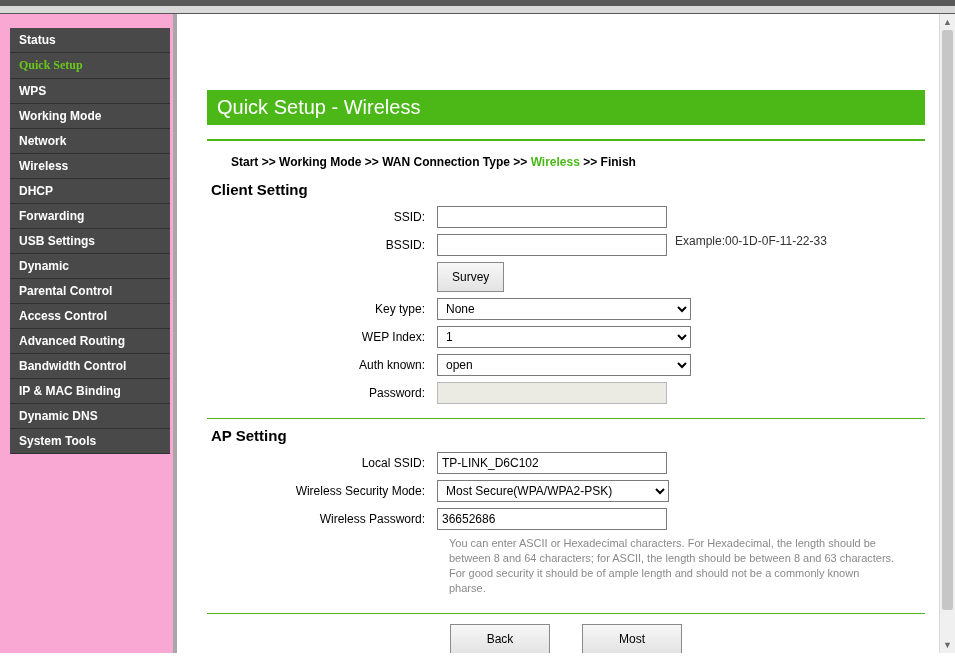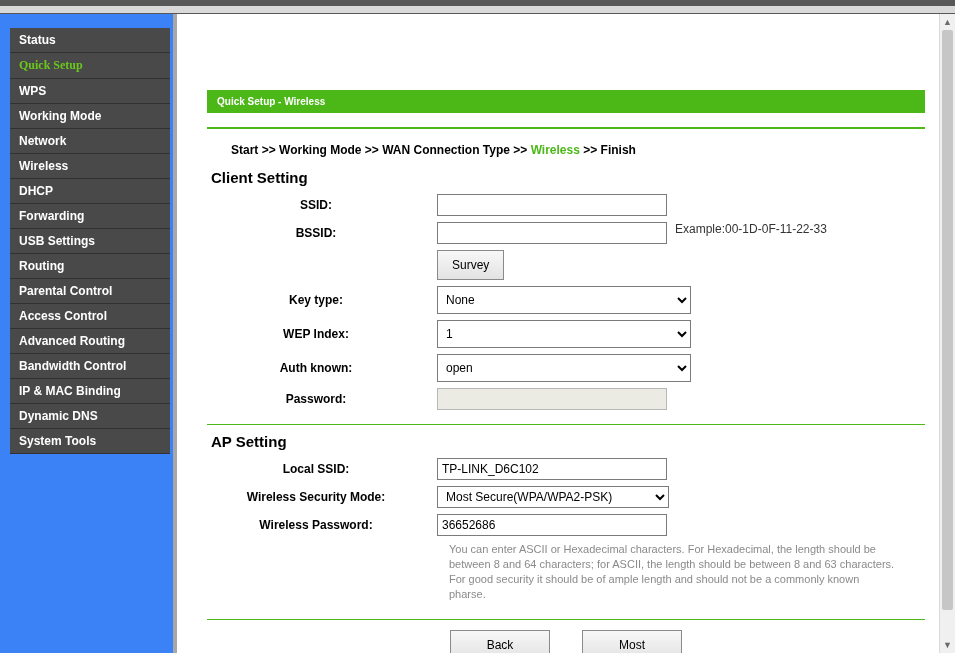--- a/index.html
+++ b/index.html
@@ -17,21 +17,21 @@
     border-bottom: 1px solid #585858;
     height: 14px;
     background: #d9d9d9;
   }
   .layout {
     display: flex;
     height: calc(656px - 17px);
   }
   .sidebar {
     width: 177px;
-    background: #3b82f6;
+    background: #f9a8d4;
     border-right: 4px solid #a7a7a7;
     padding-top: 14px;
     padding-left: 10px;
   }
   .sidebar .item {
     display: block;
     width: 160px;
     background: #494949;
     color: #fff;
     font-weight: bold;
@@ -47,22 +47,22 @@
     padding: 10px 6px 0 6px;
     position: relative;
     overflow: hidden;
   }
   .main-inner {
     padding: 10px 24px 0 24px;
   }
   .titlebar {
     background: #4cb818;
     color: #fff;
-    font-weight: bold;
-    font-size: 10px;
+    font-weight: normal;
+    font-size: 20px;
     padding: 6px 10px;
     margin-top: 56px;
   }
   .green-hr {
     border: none;
     border-top: 2px solid #4cb818;
     margin: 14px 0 8px 0;
   }
   .green-hr.thin {
     border-top: 1px solid #4cb818;
@@ -83,40 +83,40 @@
     margin-top: 2px;
     margin-bottom: 8px;
   }
   .form-row {
     display: flex;
     align-items: center;
     margin-bottom: 6px;
   }
   .form-label {
     width: 230px;
-    text-align: center;
-    font-weight: bold;
+    text-align: right;
+    font-weight: normal;
     font-size: 12px;
     padding-right: 12px;
   }
   .form-ctrl {
     display: flex;
     align-items: flex-start;
     gap: 8px;
   }
   input[type="text"], input[type="password"], select {
     border: 1px solid #7b7b7b;
     background: #fff;
     height: 22px;
     padding: 1px 4px;
     font-size: 12px;
     font-family: Arial, Helvetica, sans-serif;
   }
   input.std { width: 230px; }
-  select.std { width: 254px; height: 28px; }
+  select.std { width: 254px; height: 22px; }
   input.disabled { background: #ebebe4; border:1px solid #b8b8b8; }
   .btn {
     background: linear-gradient(#f7f7f7,#e3e3e3);
     border: 1px solid #8a8a8a;
     height: 30px;
     padding: 0 14px;
     font-size: 12px;
     cursor: pointer;
   }
   .hint {
@@ -169,21 +169,21 @@
   <nav class="sidebar">
     <a class="item">Status</a>
     <a class="item active">Quick Setup</a>
     <a class="item">WPS</a>
     <a class="item">Working Mode</a>
     <a class="item">Network</a>
     <a class="item">Wireless</a>
     <a class="item">DHCP</a>
     <a class="item">Forwarding</a>
     <a class="item">USB Settings</a>
-    <a class="item">Routing</a>
+    <a class="item">Dynamic</a>
     <a class="item">Parental Control</a>
     <a class="item">Access Control</a>
     <a class="item">Advanced Routing</a>
     <a class="item">Bandwidth Control</a>
     <a class="item">IP &amp; MAC Binding</a>
     <a class="item">Dynamic DNS</a>
     <a class="item">System Tools</a>
   </nav>
 
   <main class="main">

